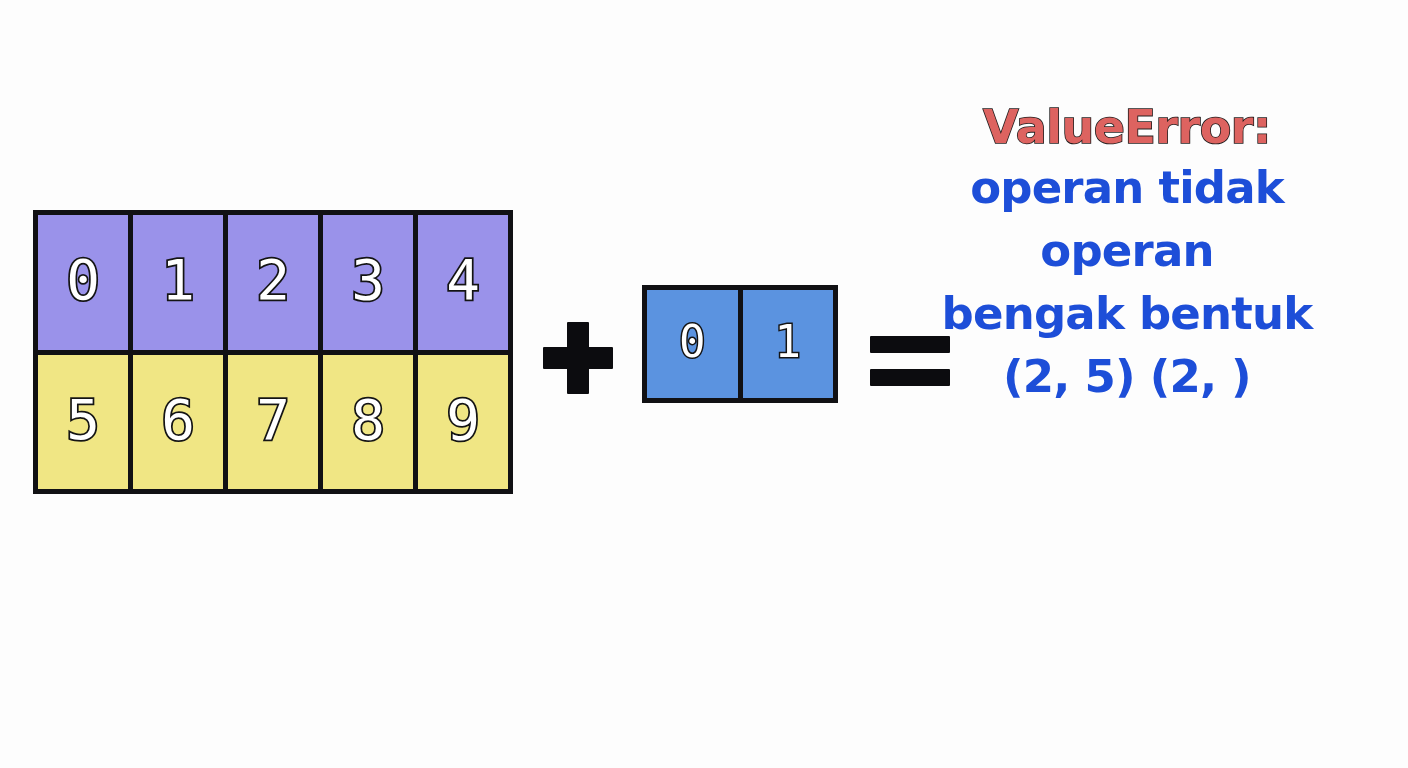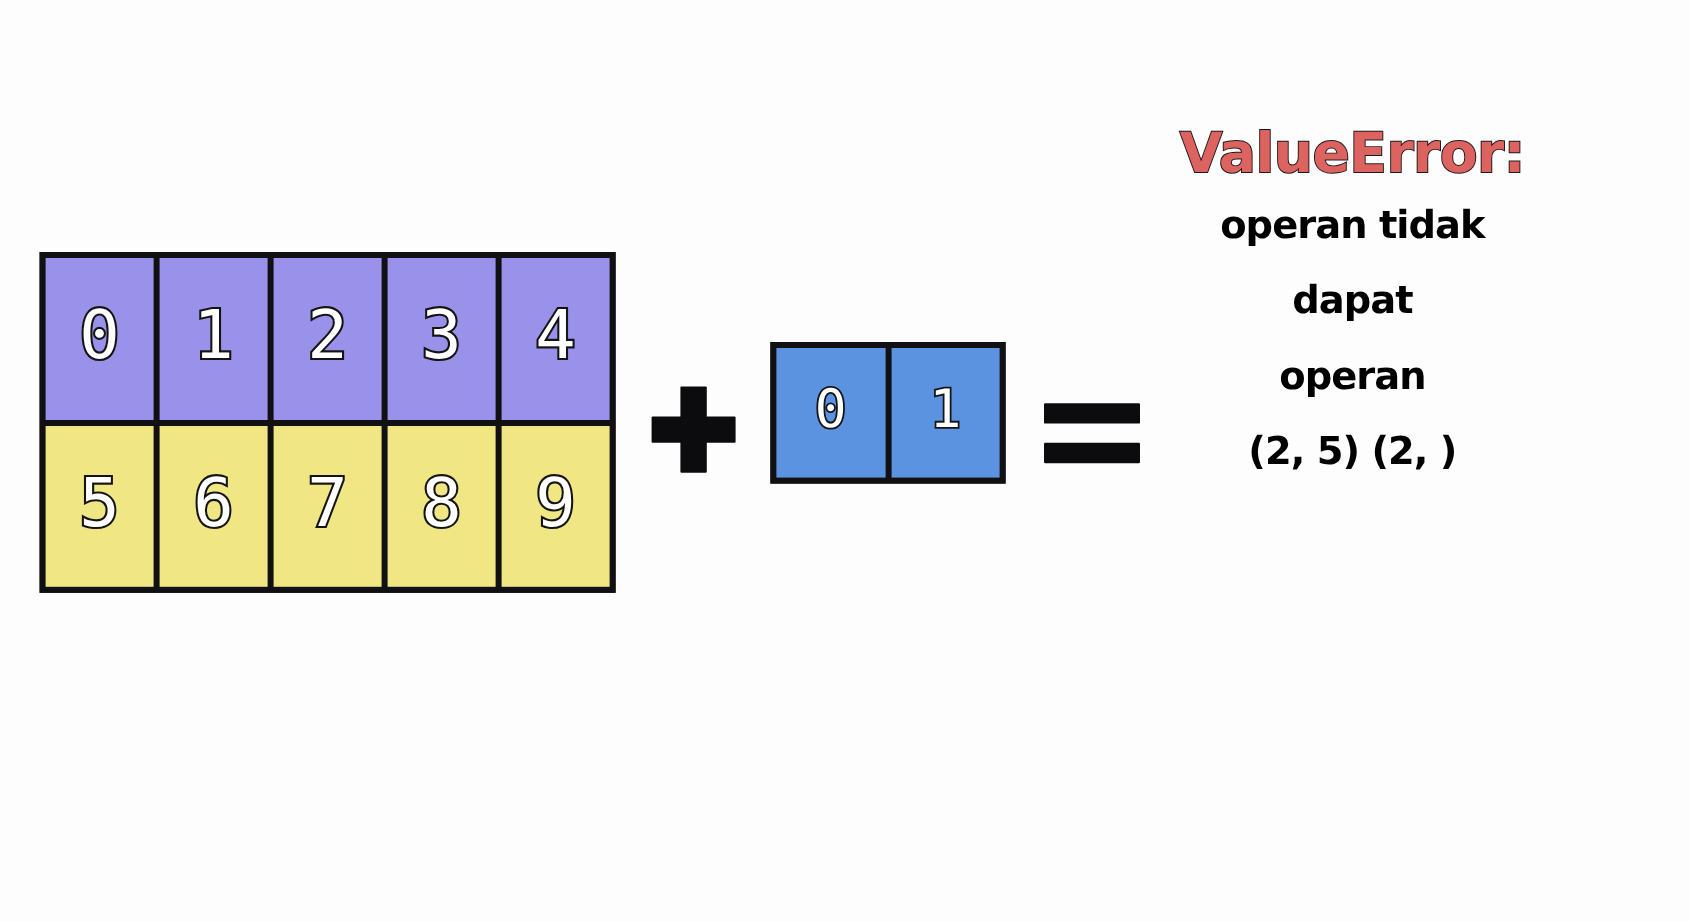--- a/index.html
+++ b/index.html
@@ -143,23 +143,23 @@
     font-size: 46px;
     line-height: 58px;
     color: #dd6360;
     -webkit-text-stroke: 1.6px #1b1b1b;
     paint-order: stroke fill;
     letter-spacing: -0.5px;
   }
   .error-line {
     font-family: "DejaVu Sans", sans-serif;
     font-weight: bold;
-    font-size: 32px;
+    font-size: 45px;
     line-height: 63px;
-    color: #000000;
+    color: #1d4ed8;
     letter-spacing: -0.8px;
     white-space: nowrap;
   }
 </style>
 </head>
 <body>
 
 <div id="stage">
 
   <div class="matrix-a">
@@ -208,18 +208,18 @@
   </div>
 
   <div class="op-equals">
     <div class="bar bar-top"></div>
     <div class="bar bar-bottom"></div>
   </div>
 
   <div class="error-block">
     <div class="error-title">ValueError:</div>
     <div class="error-line">operan tidak</div>
-    <div class="error-line">dapat</div>
     <div class="error-line">operan</div>
+    <div class="error-line">bengak bentuk</div>
     <div class="error-line">(2, 5) (2, )</div>
   </div>
 
 </div>
 
 </body></html>

